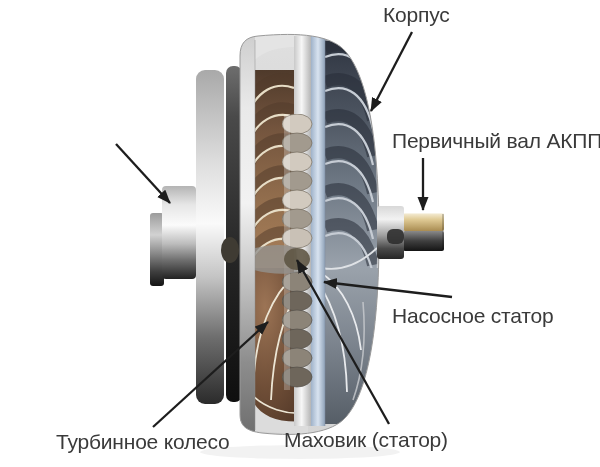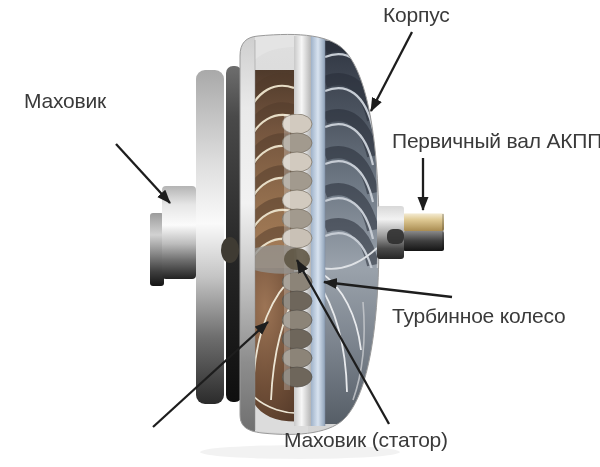--- a/index.html
+++ b/index.html
@@ -251,22 +251,22 @@
       <line x1="423" y1="158" x2="423" y2="210" marker-end="url(#ah)"></line>
       <line x1="452" y1="297" x2="324" y2="282" marker-end="url(#ah)"></line>
       <line x1="153" y1="427" x2="268" y2="322" marker-end="url(#ah)"></line>
       <line x1="389" y1="424" x2="297" y2="260" marker-end="url(#ah)"></line>
     </g>
   </svg>
 
   <div class="part-label lbl-housing">Корпус</div>
 
   <div class="part-label lbl-flywheel">
-    <span style="display:block">Маховик</span>
   </div>
 
   <div class="part-label lbl-input-shaft">Первичный вал АКПП</div>
 
-  <div class="part-label lbl-pump">Турбинное колесо</div>
+  <div class="part-label lbl-pump">Насосное статор</div>
 
   <div class="part-label lbl-reactor">Маховик (статор)</div>
 
+  <div class="part-label lbl-turbine">Турбинное колесо</div>
 </div>
 
 </body></html>

